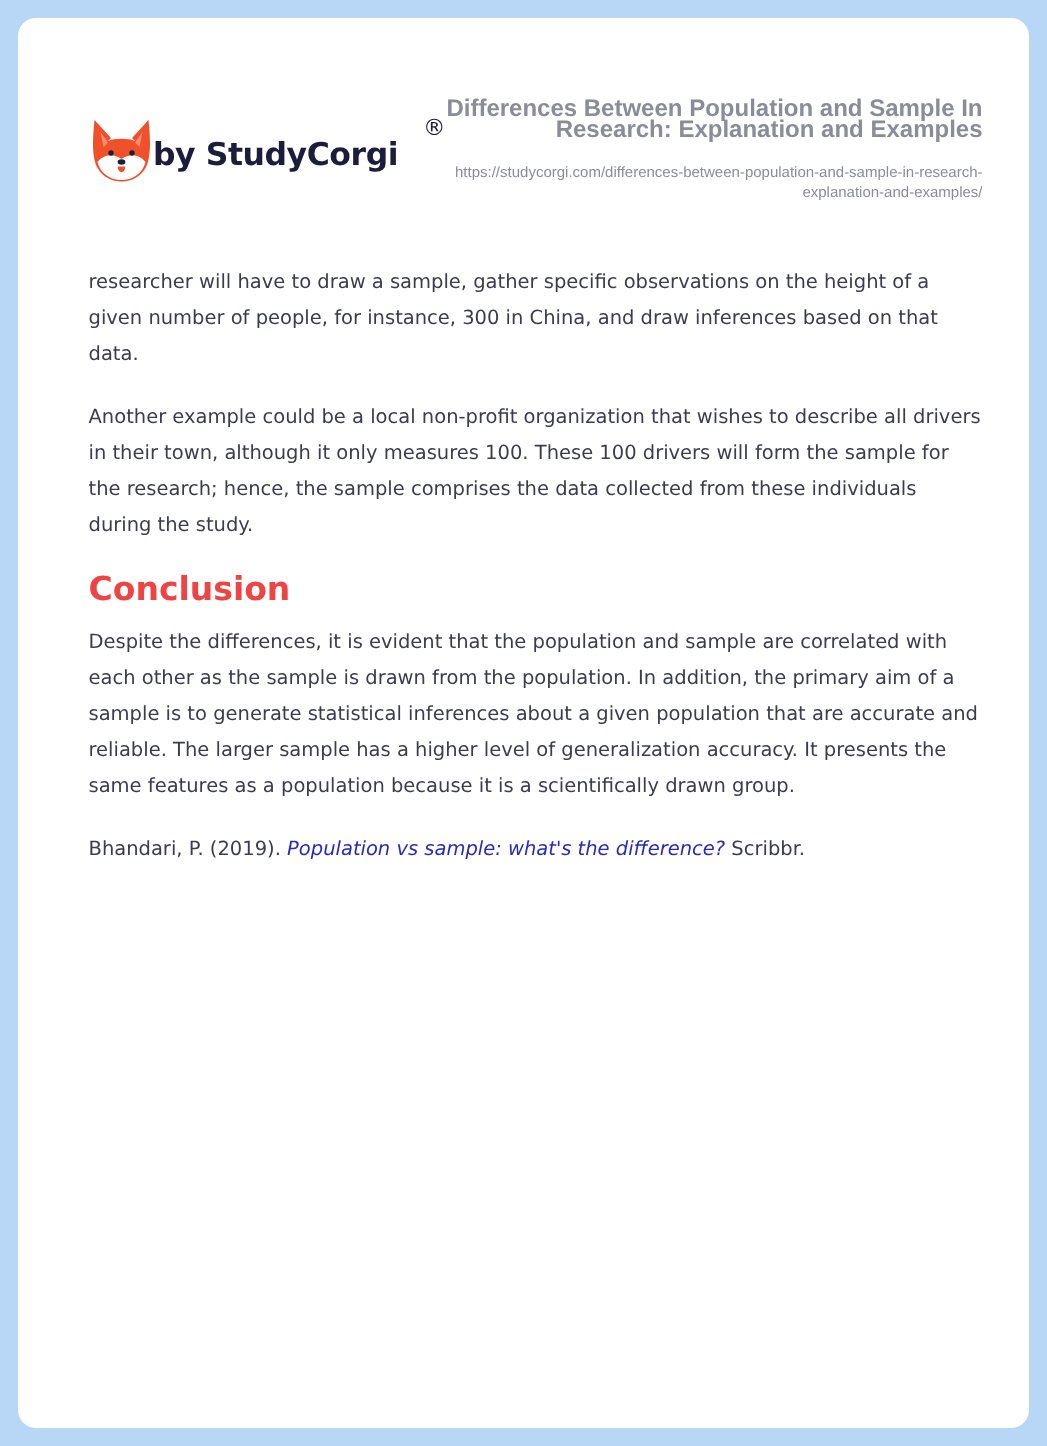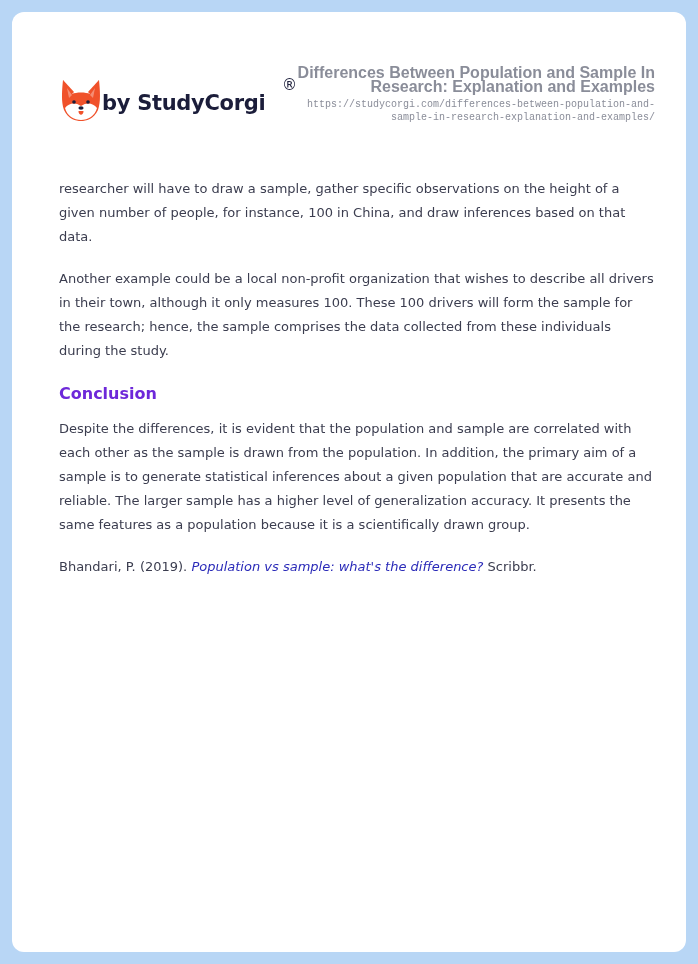--- a/index.html
+++ b/index.html
@@ -68,22 +68,22 @@
       text-align: right;
     }
     .doc-title {
       font-family: "Liberation Sans", sans-serif;
       font-weight: bold;
       font-size: 16px;
       line-height: 14px;
       color: #8a8d99;
     }
     .doc-url {
-      margin-top: 4px;
-      font-family: Liberation Mono, monospace;
+      margin-top: 15px;
+      font-family: Liberation Sans, sans-serif;
       font-size: 10px;
       line-height: 13px;
       color: #8a8d99;
     }
     .content {
       position: absolute;
       left: 47px;
       top: 165px;
       width: 596px;
       color: #3b3d4f;
@@ -91,23 +91,23 @@
       font-size: 13px;
       line-height: 24px;
     }
     .content p {
       margin: 0 0 18px 0;
     }
     .content h2 {
       margin: 0 0 10px 0;
       font-family: "DejaVu Sans", sans-serif;
       font-weight: bold;
-      font-size: 16px;
+      font-size: 22px;
       line-height: 26px;
-      color: #6d28d9;
+      color: #ef4444;
     }
     .content a {
       color: #2a2ab8;
       font-style: italic;
     }
   </style>
 </head>
 <body>
 
 <div class="card">
@@ -135,21 +135,21 @@
       <span class="logo-text">by StudyCorgi</span>
       <span class="logo-reg">®</span>
     </div>
     <div class="doc-meta">
       <div class="doc-title">Differences Between Population and Sample In Research: Explanation and Examples</div>
       <div class="doc-url">https://studycorgi.com/differences-between-population-and-sample-in-research-explanation-and-examples/</div>
     </div>
   </div>
 
   <div class="content">
-    <p>researcher will have to draw a sample, gather specific observations on the height of a given number of people, for instance, 100 in China, and draw inferences based on that data.</p>
+    <p>researcher will have to draw a sample, gather specific observations on the height of a given number of people, for instance, 300 in China, and draw inferences based on that data.</p>
     <p>Another example could be a local non-profit organization that wishes to describe all drivers in their town, although it only measures 100. These 100 drivers will form the sample for the research; hence, the sample comprises the data collected from these individuals during the study.</p>
 
     <h2>Conclusion</h2>
     <p>Despite the differences, it is evident that the population and sample are correlated with each other as the sample is drawn from the population. In addition, the primary aim of a sample is to generate statistical inferences about a given population that are accurate and reliable. The larger sample has a higher level of generalization accuracy. It presents the same features as a population because it is a scientifically drawn group.</p>
 
     <p>
       <span>Bhandari, P. (2019).</span>
       <a>Population vs sample: what's the difference?</a>
       <span>Scribbr.</span>
     </p>

